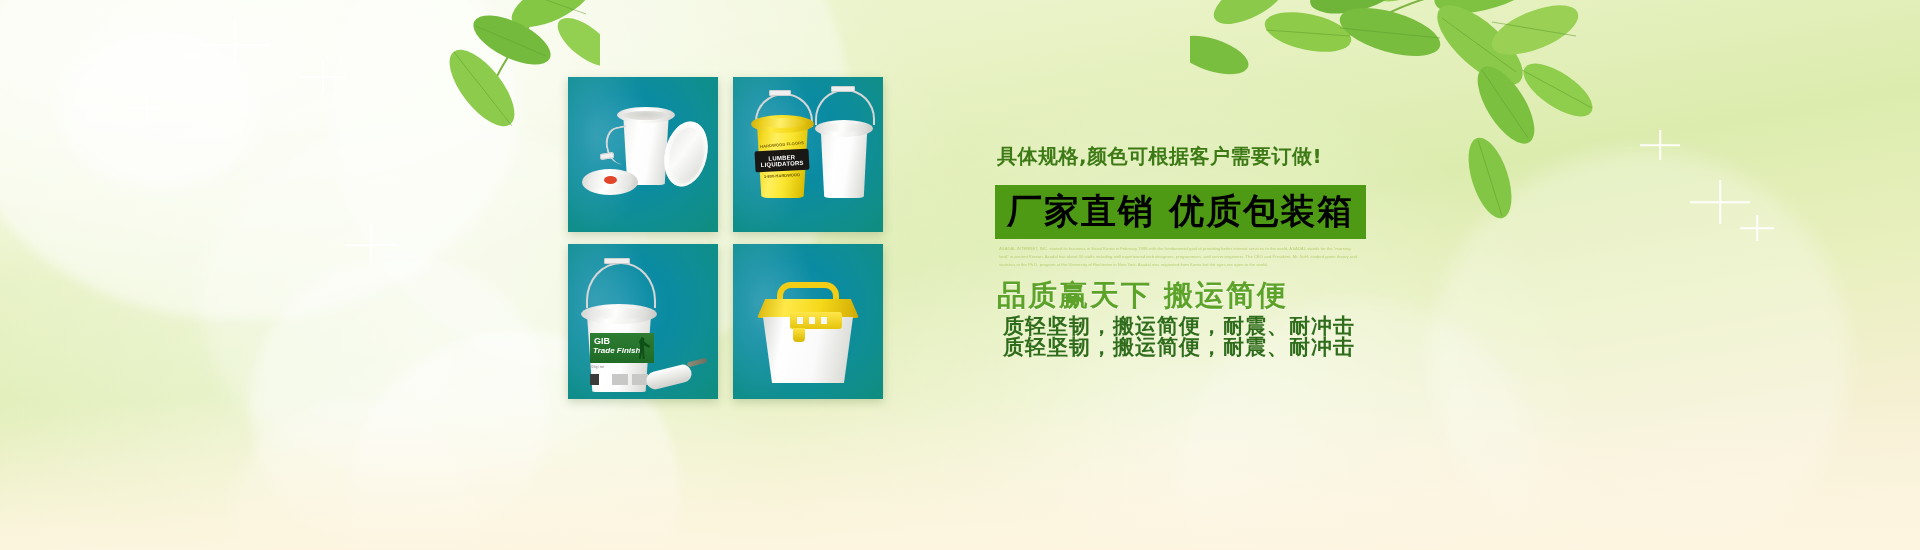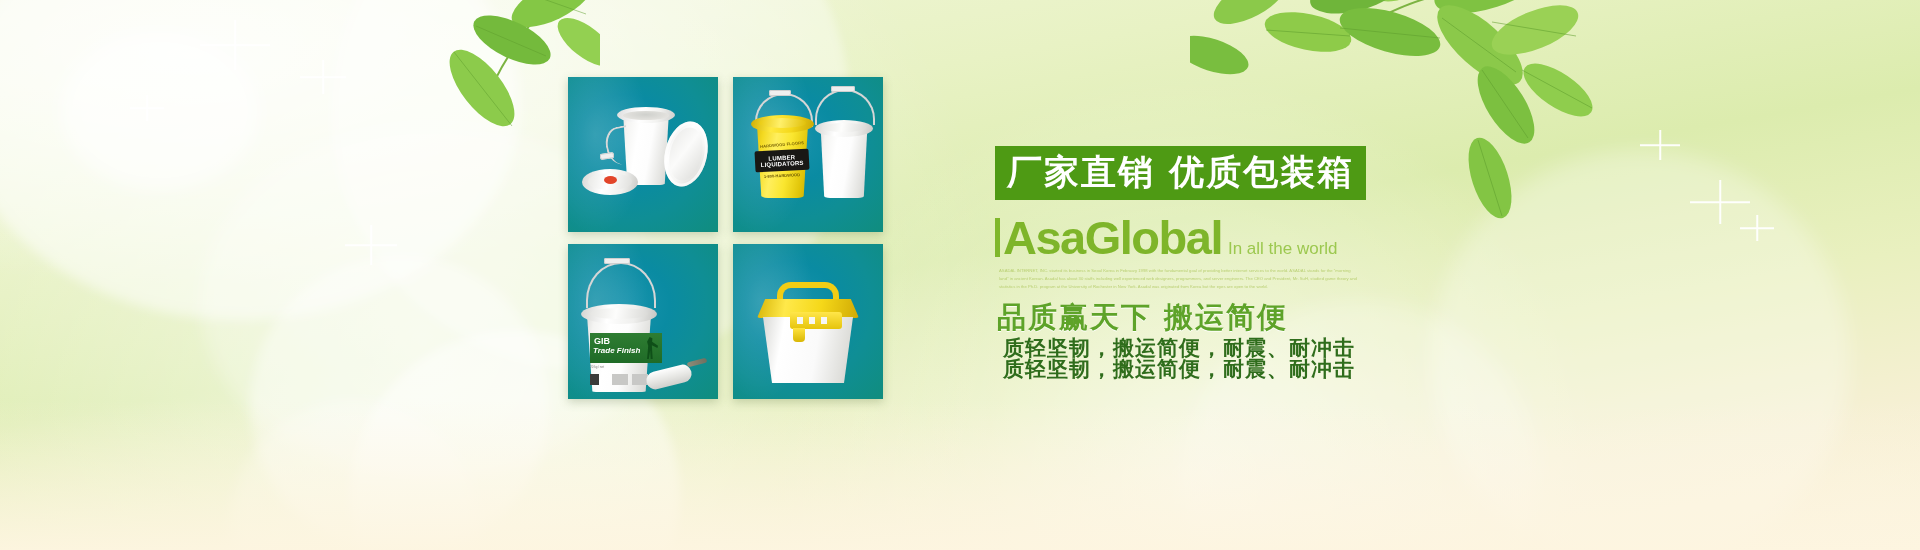--- a/index.html
+++ b/index.html
@@ -49,23 +49,23 @@
   .obj{position:absolute;}
   .bucket{background:linear-gradient(100deg,#d6d6d4 0%,#f4f4f2 14%,#ffffff 34%,#fdfdfd 56%,#e3e3e0 80%,#c9c9c6 100%);}
   .yellowbody{background:linear-gradient(100deg,#d9b705 0%,#f4da22 16%,#ffef5e 36%,#fae62f 58%,#e0c408 82%,#c2a504 100%);}
   .handle{border:2px solid #cfcfcf;border-bottom:none;border-radius:58% 58% 0 0 / 100% 100% 0 0;}
   .grip{background:#efefef;border-radius:2px;box-shadow:0 0 0 1px #cfcfcf inset;}
   .lidlabel{font-size:5px;color:#fff;font-weight:bold;letter-spacing:.2px;}
   
   .txt{position:absolute;left:993px;top:146px;width:560px;}
   .line1{font-family:"DejaVu Sans",sans-serif;font-size:20px;font-weight:bold;color:#3d7a16;
          letter-spacing:.5px;line-height:1;margin:0 0 12px 4px;}
-  .greenbar{display:inline-block;background:#4e9a14;color:#ffffff;font-family:"DejaVu Serif",serif;
+  .greenbar{display:inline-block;background:#4e9a14;color:#000000;font-family:"DejaVu Serif",serif;
             font-size:35px;font-weight:bold;line-height:1;padding:8px 12px 11px 12px;letter-spacing:2px;
-            margin-left:2px;}
+            margin-left:2px;margin-top:7px;}
   .brandrow{display:flex;align-items:baseline;margin:14px 0 0 2px;}
   .bar{width:5px;height:39px;background:#7fb72b;margin-right:3px;align-self:center;}
   .brand{font-size:47px;font-weight:bold;color:#7eb52a;letter-spacing:-1.5px;line-height:1;}
   .slogan{font-size:17px;color:#9cc84f;margin-left:6px;letter-spacing:0;line-height:1;}
   .para{margin:6px 0 0 6px;width:360px;color:#b9cf72;font-size:4.2px;line-height:1.85;
         font-family:"Liberation Sans",sans-serif;letter-spacing:.02px;}
   .line4{font-family:"DejaVu Sans",sans-serif;font-size:29px;font-weight:bold;color:#5ea329;
          margin:13px 0 0 4px;letter-spacing:2px;line-height:1;
          text-shadow:0 1px 0 rgba(255,255,255,.85);}
   .line5wrap{margin:6px 0 0 10px;position:relative;}
@@ -222,21 +222,21 @@
       <div class="obj" style="left:18px;top:18px;width:66px;height:44px;border:2px solid #d6d6d6;border-bottom:none;
                   border-radius:60% 60% 0 0 / 100% 100% 0 0;"></div>
       <div class="obj grip" style="left:36px;top:14px;width:26px;height:6px;"></div>
       <div class="obj bucket" style="left:16px;top:68px;width:70px;height:80px;
                   clip-path:polygon(4% 0,96% 0,88% 100%,12% 100%);border-radius:0 0 12px 12px;"></div>
       <div class="obj" style="left:13px;top:60px;width:76px;height:20px;border-radius:50%;
                   background:linear-gradient(100deg,#d3d3d0,#ffffff 36%,#efefed 70%,#c4c4c1);"></div>
       <div class="obj" style="left:22px;top:64px;width:58px;height:11px;border-radius:50%;
                   background:linear-gradient(100deg,#e5e5e2,#fdfdfc 45%,#d9d9d6);"></div>
 
-      <div class="obj" style="left:22px;top:89px;width:72px;height:30px;background:linear-gradient(180deg,#2e7d32,#1f6b27);">
+      <div class="obj" style="left:22px;top:89px;width:64px;height:30px;background:linear-gradient(180deg,#2e7d32,#1f6b27);">
         <div style="color:#fff;font-size:9px;font-weight:bold;line-height:10px;padding:3px 0 0 4px;">GIB</div>
         <div style="color:#fff;font-size:8px;font-weight:bold;font-style:italic;line-height:9px;padding-left:3px;">Trade Finish</div>
         <div style="position:absolute;right:4px;top:4px;width:14px;height:22px;background:#0f4f18;
                     clip-path:polygon(40% 0,60% 6%,58% 22%,100% 40%,96% 50%,56% 38%,62% 100%,48% 100%,44% 62%,34% 100%,22% 100%,30% 40%,22% 22%);"></div>
       </div>
       <div class="obj" style="left:22px;top:121px;width:58px;height:22px;">
         <div style="font-size:3px;color:#7a7a78;line-height:4px;">20 kg / net</div>
         <div style="position:absolute;left:0;top:9px;width:9px;height:11px;background:#3b3b39;"></div>
         <div style="position:absolute;left:22px;top:9px;width:16px;height:11px;background:#c8c8c6;"></div>
         <div style="position:absolute;left:42px;top:9px;width:16px;height:11px;background:#c8c8c6;"></div>
@@ -265,27 +265,23 @@
       <div class="obj" style="left:57px;top:68px;width:44px;height:17px;background:linear-gradient(180deg,#ffe64a,#e6c40c);
                   border-radius:3px;display:flex;align-items:center;justify-content:space-around;padding:0 4px;"></div>
       <div class="obj" style="left:64px;top:73px;width:6px;height:7px;background:#f7f7f5;"></div>
       <div class="obj" style="left:76px;top:73px;width:6px;height:7px;background:#f7f7f5;"></div>
       <div class="obj" style="left:88px;top:73px;width:6px;height:7px;background:#f7f7f5;"></div>
       <div class="obj" style="left:60px;top:84px;width:12px;height:14px;background:linear-gradient(180deg,#ffe33f,#d9b705);border-radius:0 0 4px 4px;"></div>
     </div>
   </div>
 
   <div class="txt">
+    <div class="line1">具体规格,颜色可根据客户需要订做!</div>
     <div class="greenbar">厂家直销 优质包装箱</div>
 
-    <div class="brandrow">
-      <div class="bar"></div>
-      <div class="brand">AsaGlobal</div>
-      <div class="slogan">In all the world</div>
-    </div>
 
     <div class="para">ASADAL INTERNET, INC. started its business in Seoul Korea in February 1998 with the fundamental goal of providing better internet services to the world. ASADAL stands for the "morning land" in ancient Korean. Asadal has about 30 staffs including well experienced web designers, programmers, and server engineers. The CEO and President, Mr. SuH, studied game theory and statistics in the Ph.D. program at the University of Rochester in New York. Asadal was originated from Korea but the eyes are open to the world.</div>
 
     <div class="line4">品质赢天下  搬运简便</div>
 
     <div class="line5wrap">
       <div class="line5">质轻坚韧，搬运简便，耐震、耐冲击</div>
       <div class="line5 refl">质轻坚韧，搬运简便，耐震、耐冲击</div>
     </div>
   </div>

